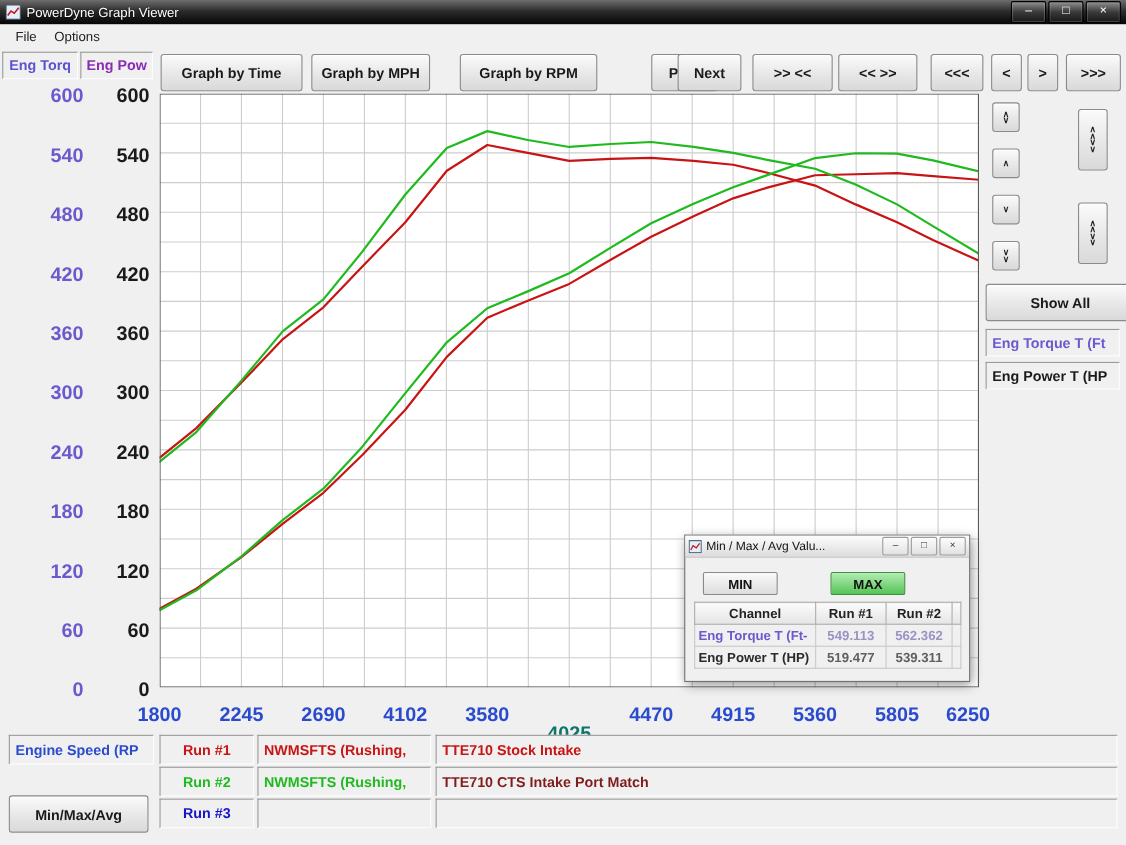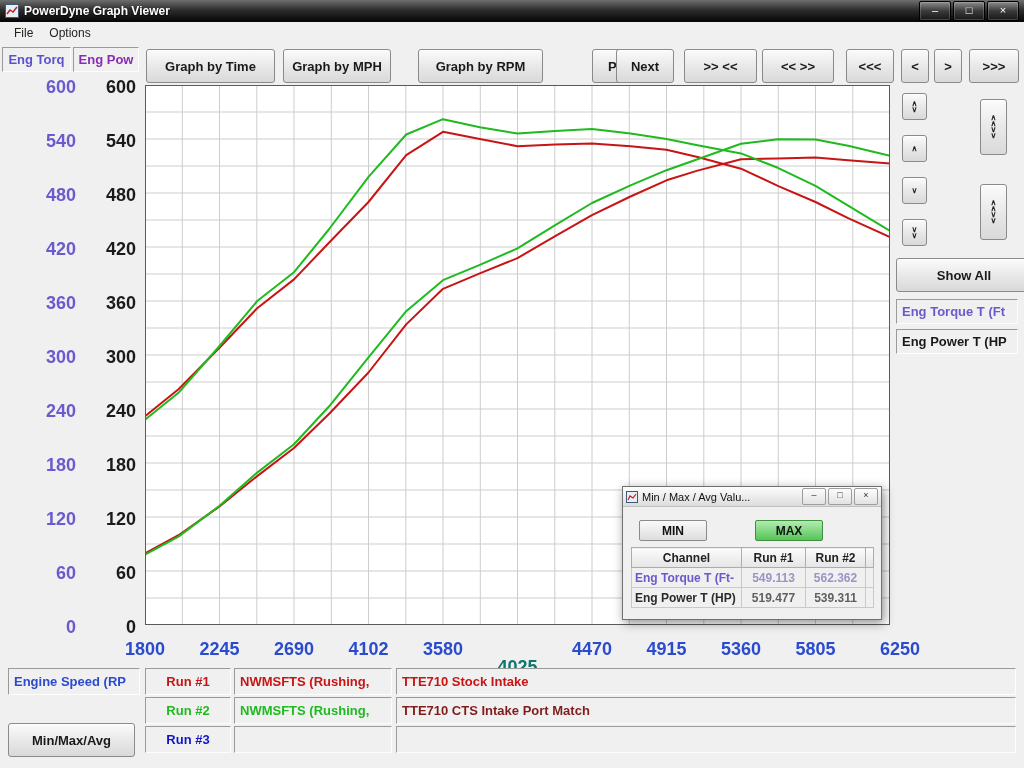--- a/index.html
+++ b/index.html
@@ -5,21 +5,21 @@
   html,body{margin:0;padding:0;}
   body{width:1024px;height:768px;overflow:hidden;background:#f0f0f0;
        font-family:"Liberation Sans",sans-serif;}
   #app{position:relative;width:1024px;height:768px;background:#f0f0f0;overflow:hidden;}
 
   
   .titlebar{position:absolute;left:0;top:0;width:1024px;height:22px;
     background:linear-gradient(#6e6e6e,#2d2d2d 45%,#050505);
     display:flex;align-items:center;z-index:5;}
   .appicon{margin:0 5px;}
-  .title{font-size:12px;color:#fff;text-shadow:0 1px 2px #000;white-space:nowrap;font-weight:bold;}
+  .title{font-size:12px;color:#fff;text-shadow:0 1px 2px #000;white-space:nowrap;}
   .wbtns{margin-left:auto;display:flex;gap:2px;padding-right:5px;}
   .wbtn{width:30px;height:18px;border:1px solid #000;border-radius:2px;
     background:linear-gradient(#8d8d8d,#3a3a3a 50%,#181818);
     box-shadow:inset 0 0 0 1px rgba(255,255,255,.18);
     color:#fff;font-size:11px;line-height:16px;text-align:center;}
 
   
   .menubar{position:absolute;left:0;top:22px;width:1024px;height:21px;background:#f0f0f0;
     display:flex;align-items:center;padding-left:6px;box-sizing:border-box;}
   .menuitem{padding:2px 8px;font-size:12px;color:#222;}
@@ -238,21 +238,21 @@
     <div class="tick" style="left: 115px; width: 60px; top: 639px; text-align: center; color: rgb(43, 75, 206);">1800</div>
     <div class="tick" style="left: 189.5px; width: 60px; top: 639px; text-align: center; color: rgb(43, 75, 206);">2245</div>
     <div class="tick" style="left: 264px; width: 60px; top: 639px; text-align: center; color: rgb(43, 75, 206);">2690</div>
     <div class="tick" style="left: 338.5px; width: 60px; top: 639px; text-align: center; color: rgb(43, 75, 206);">4102</div>
     <div class="tick" style="left: 413px; width: 60px; top: 639px; text-align: center; color: rgb(43, 75, 206);">3580</div>
     <div class="tick" style="left: 487.5px; width: 60px; top: 639px; text-align: center; color: #0f766e; margin-top: 18px;">4025</div>
     <div class="tick" style="left: 562px; width: 60px; top: 639px; text-align: center; color: rgb(43, 75, 206);">4470</div>
     <div class="tick" style="left: 636.5px; width: 60px; top: 639px; text-align: center; color: rgb(43, 75, 206);">4915</div>
     <div class="tick" style="left: 711px; width: 60px; top: 639px; text-align: center; color: rgb(43, 75, 206);">5360</div>
     <div class="tick" style="left: 785.5px; width: 60px; top: 639px; text-align: center; color: rgb(43, 75, 206);">5805</div>
-    <div class="tick" style="left: 860px; width: 60px; top: 639px; text-align: right; color: rgb(43, 75, 206);">6250</div>
+    <div class="tick" style="left: 860px; width: 60px; top: 639px; text-align: left; color: rgb(43, 75, 206);">6250</div>
     <div class="btn spin" style="left: 902px; top: 93px; width: 25px; height: 27px;">
       <span>∧</span>
       <span>∨</span>
     </div>
     <div class="btn spin" style="left: 902px; top: 135px; width: 25px; height: 27px;">
       <span>∧</span>
     </div>
     <div class="btn spin" style="left: 902px; top: 177px; width: 25px; height: 27px;">
       <span>∨</span>
     </div>

